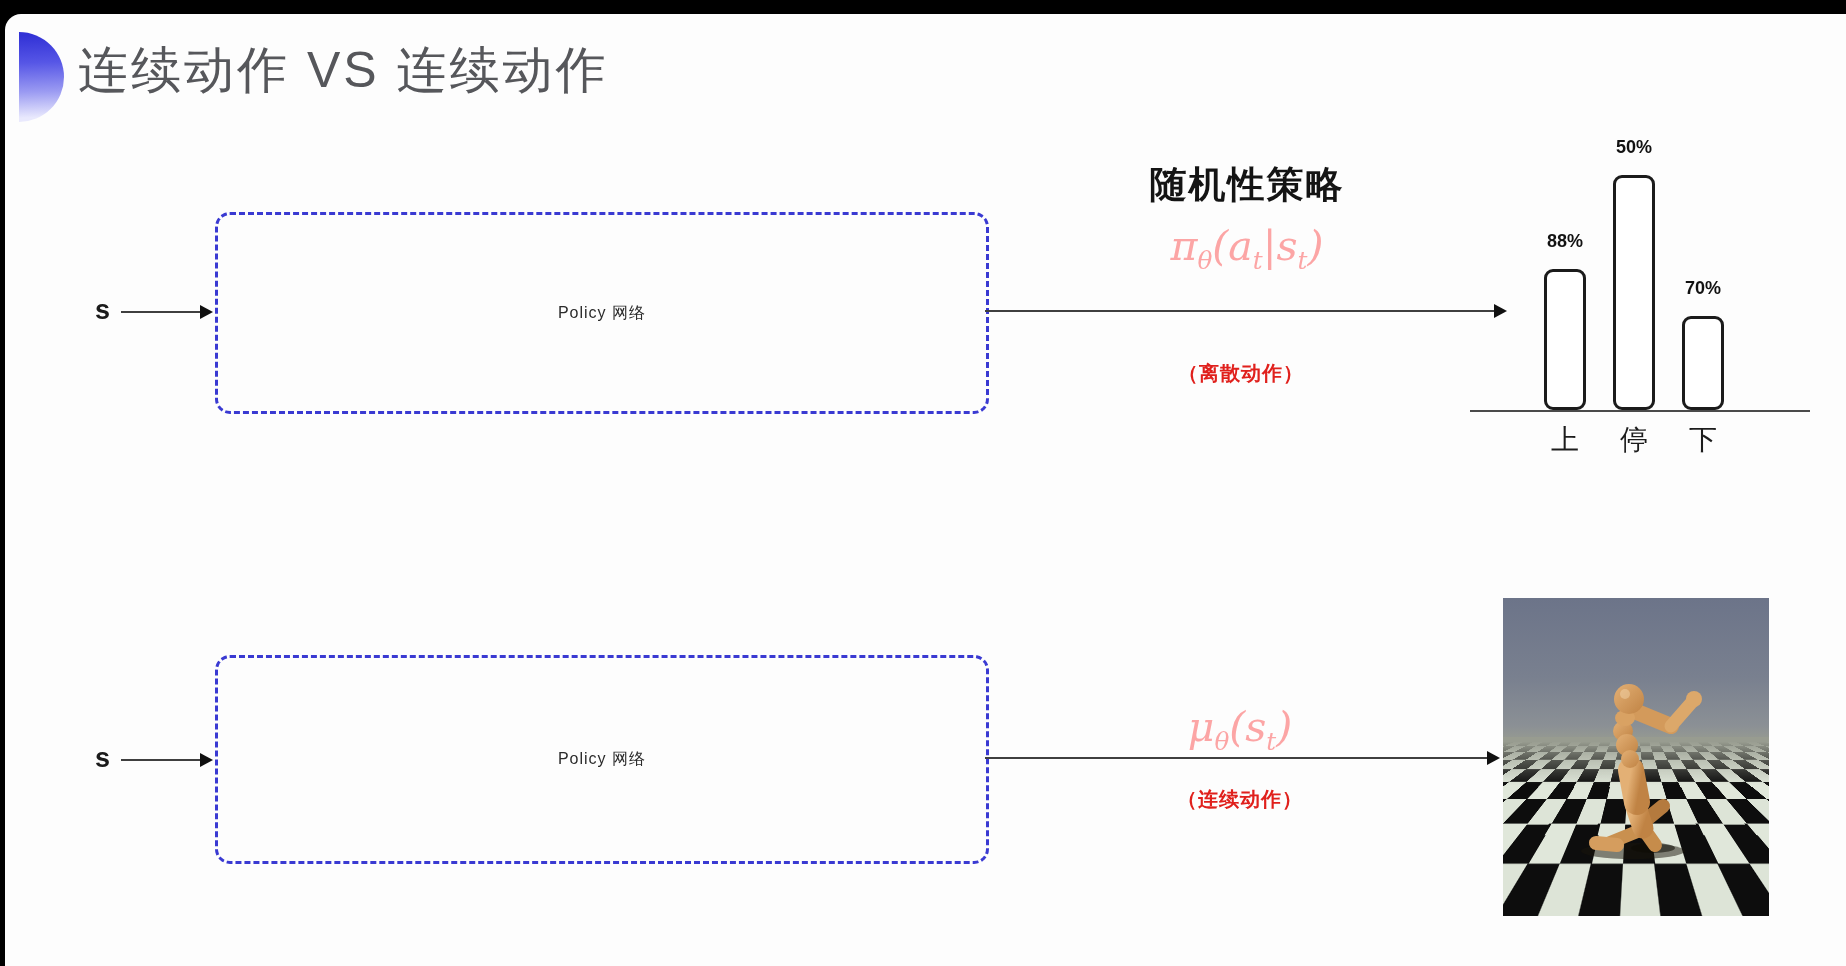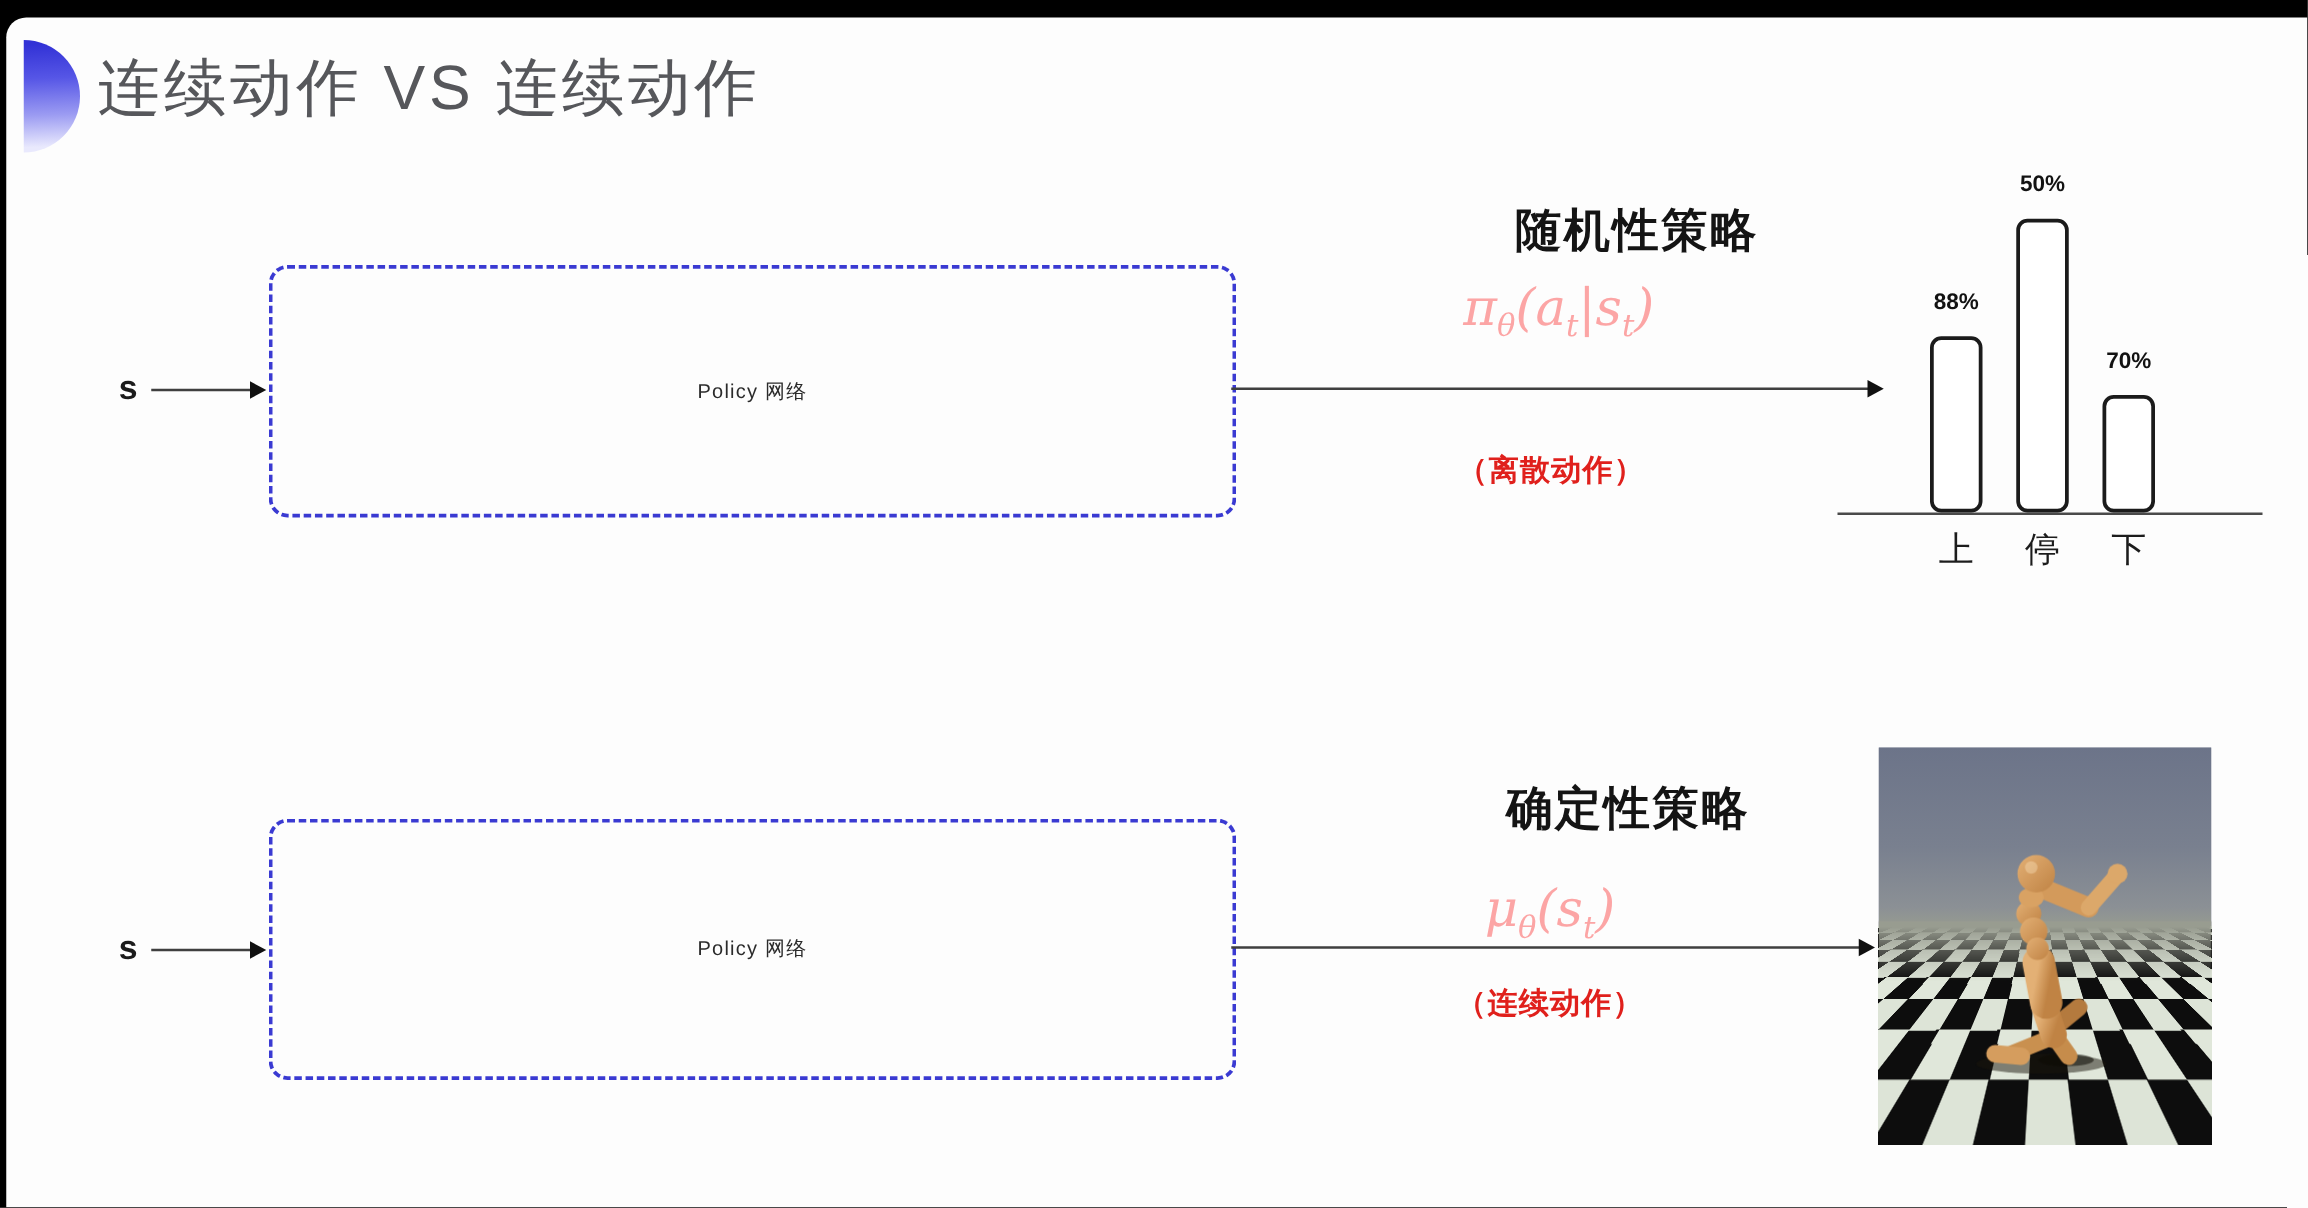--- a/index.html
+++ b/index.html
@@ -16,25 +16,25 @@
 
   
   .io-label{position:absolute;font-size:27px;font-weight:600;color:#1b1b1b;}
   .policy-box{position:absolute;border:3px dashed #3a3ad2;border-radius:15px;
     display:flex;align-items:center;justify-content:center;background:transparent;}
   .policy-box span{font-size:16px;color:#2b2b2b;letter-spacing:1px;}
   .arrow{position:absolute;height:16px;}
   .arrow .line{position:absolute;left:0;right:11px;top:7px;height:2px;background:#3f3f3f;}
   .arrow .head{position:absolute;right:0;top:1px;width:0;height:0;
     border-left:13px solid #101010;border-top:7px solid transparent;border-bottom:7px solid transparent;}
-  .policy-type{position:absolute;width:320px;text-align:right;font-size:37px;font-weight:700;color:#141414;letter-spacing:2px;}
+  .policy-type{position:absolute;width:320px;text-align:center;font-size:37px;font-weight:700;color:#141414;letter-spacing:2px;}
   .formula{position:absolute;width:320px;text-align:center;font-size:41px;color:#fca5a5;
     font-family:"DejaVu Serif","Liberation Serif",serif;font-style:italic;}
   .formula sub{font-size:0.6em;}
-  .action-note{position:absolute;width:320px;text-align:center;font-size:24px;font-weight:700;color:#e0201c;letter-spacing:1px;}
+  .action-note{position:absolute;width:320px;text-align:center;font-size:20px;font-weight:700;color:#e0201c;letter-spacing:1px;}
 
   
   .s1{left:95px;top:295px;}
   .in1{left:121px;top:304px;width:92px;}
   .box1{left:215px;top:212px;width:768px;height:196px;}
   .out1{left:985px;top:303px;width:522px;}
   .t1{left:1087px;top:160px;}
   .f1{left:1087px;top:222px;}
   .n1{left:1081px;top:360px;}
 
@@ -111,21 +111,20 @@
     <div class="line"></div>
     <div class="head"></div>
   </div>
   <div class="policy-box box2">
     <span>Policy 网络</span>
   </div>
   <div class="arrow out2">
     <div class="line"></div>
     <div class="head"></div>
   </div>
-  <div class="policy-type t2">确定性策略</div>
   <div class="formula f2">μ<sub>θ</sub>(s<sub>t</sub>)</div>
   <div class="action-note n2">（连续动作）</div>
 
   <div class="mujoco">
     <div class="sky"></div>
     <div class="checker"></div>
     <div class="haze"></div>
     <div class="glint"></div>
     <svg width="266" height="318" viewBox="0 0 266 318">
       <defs>

